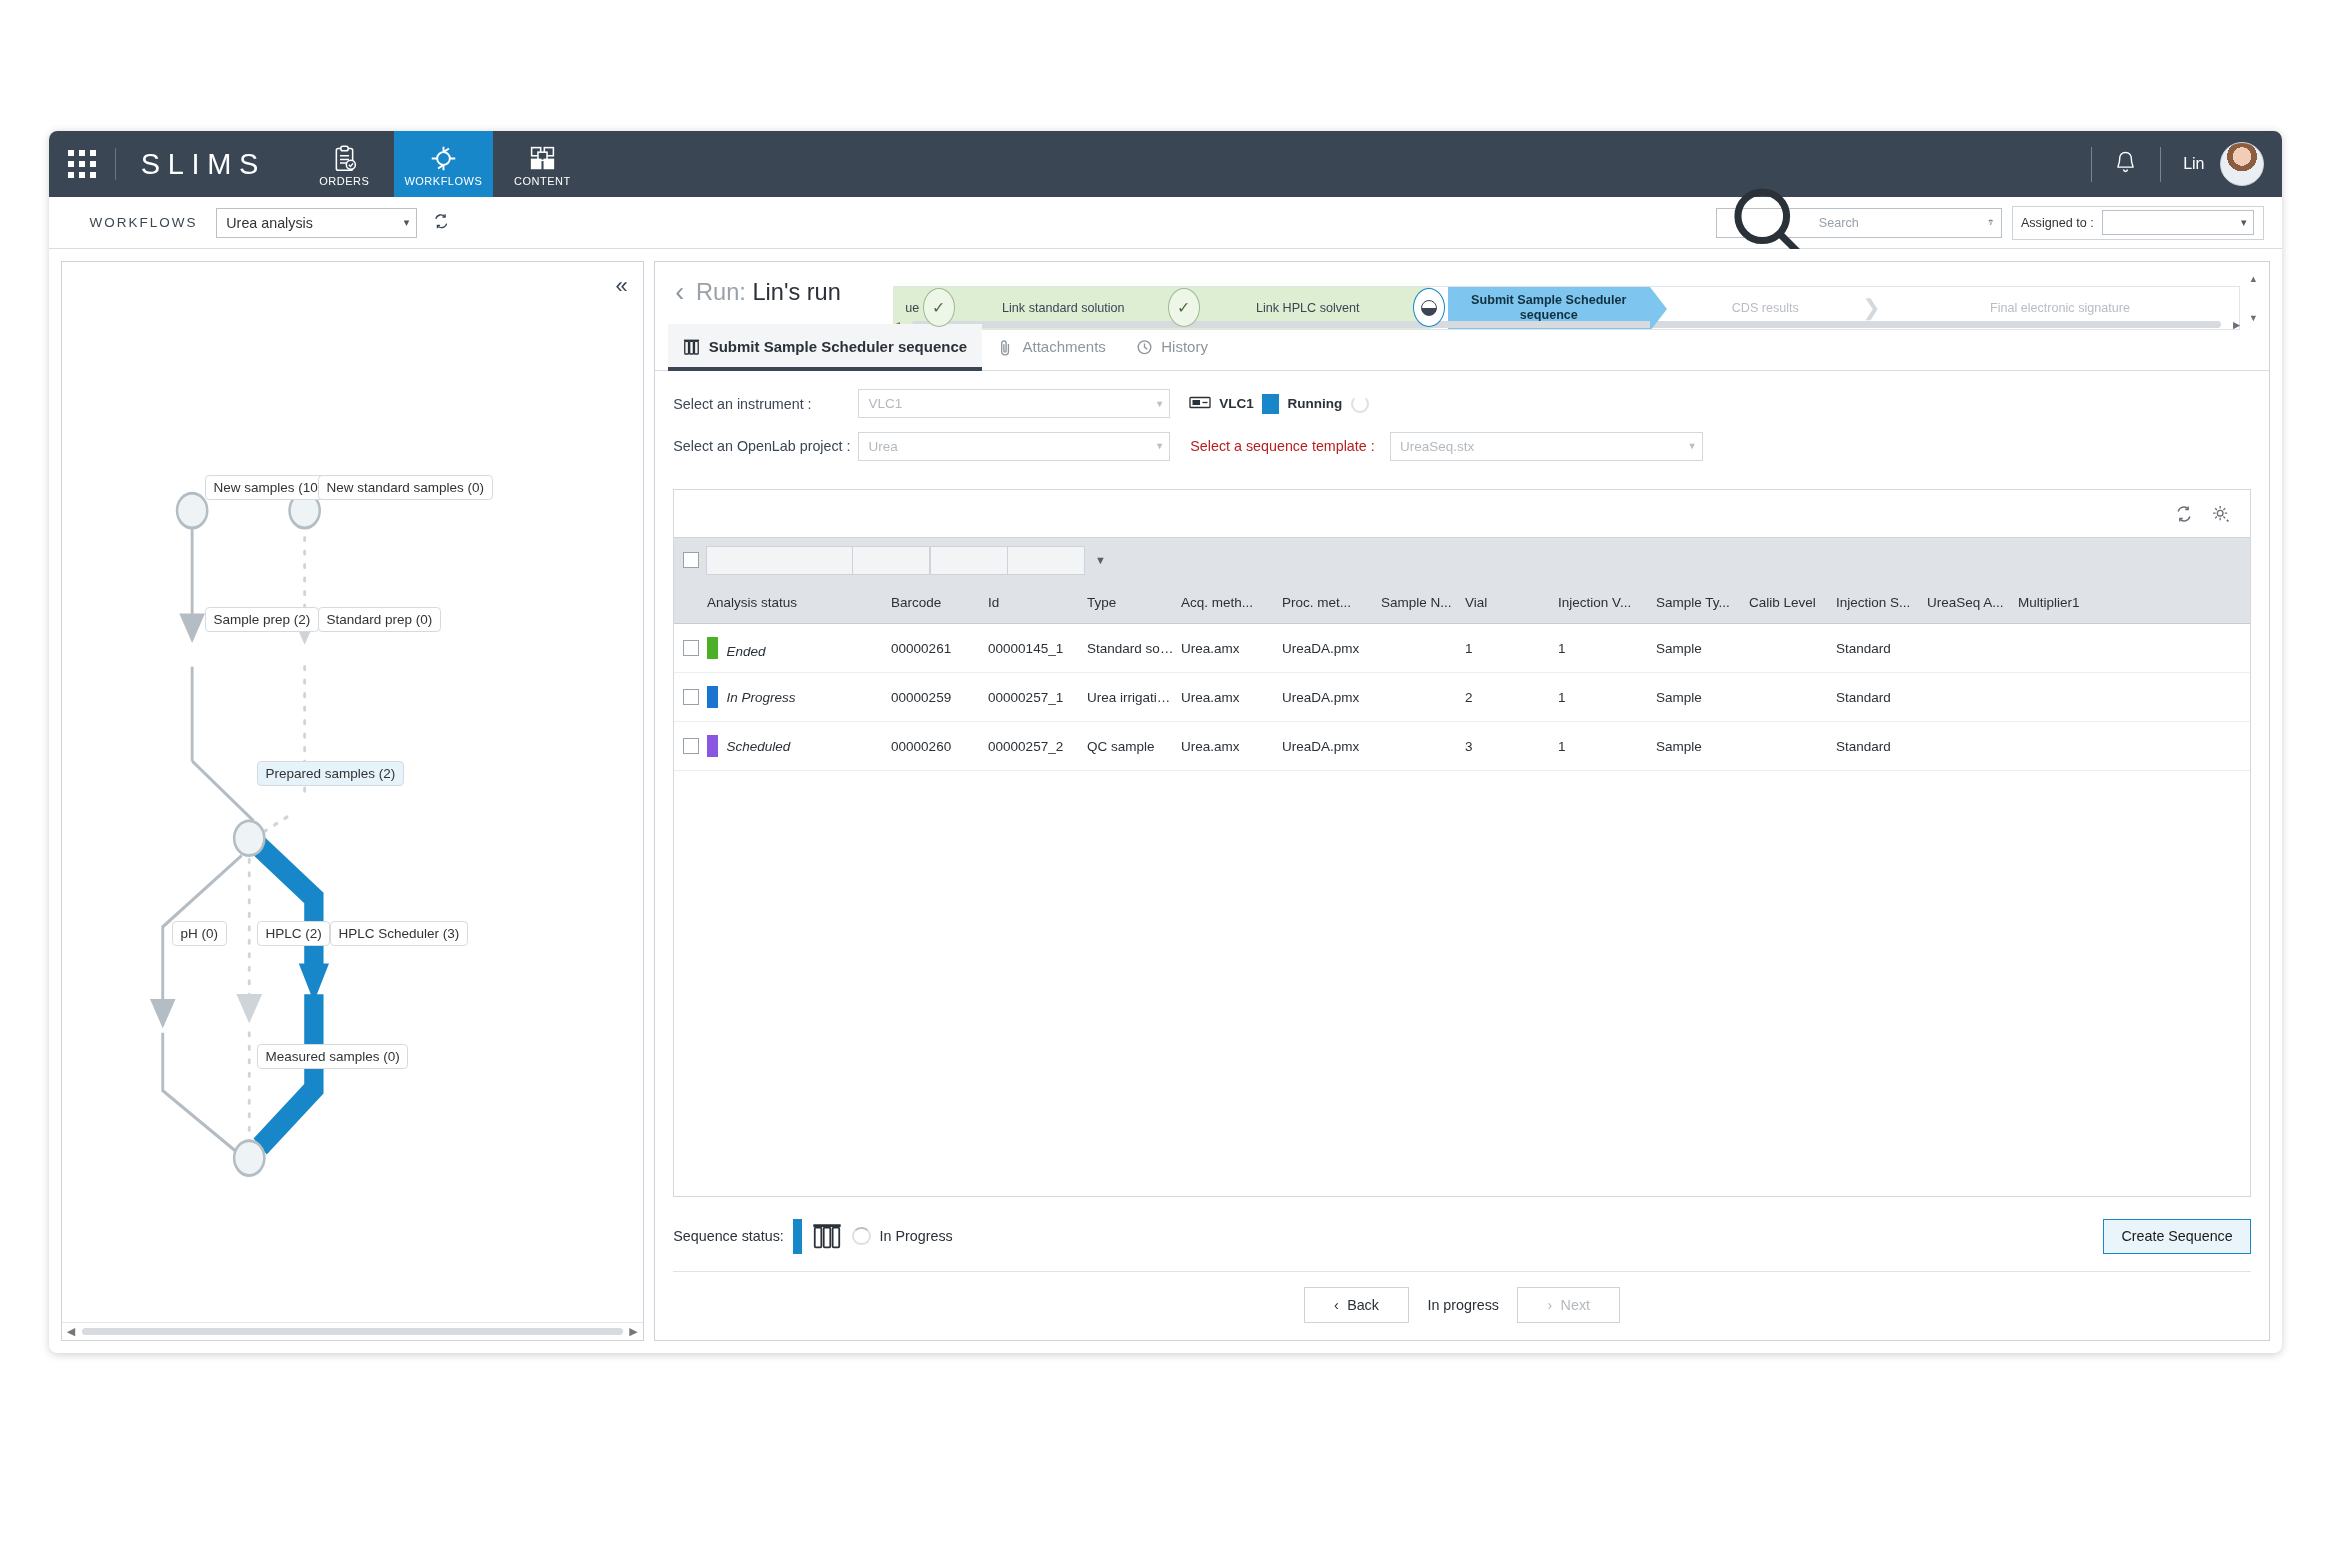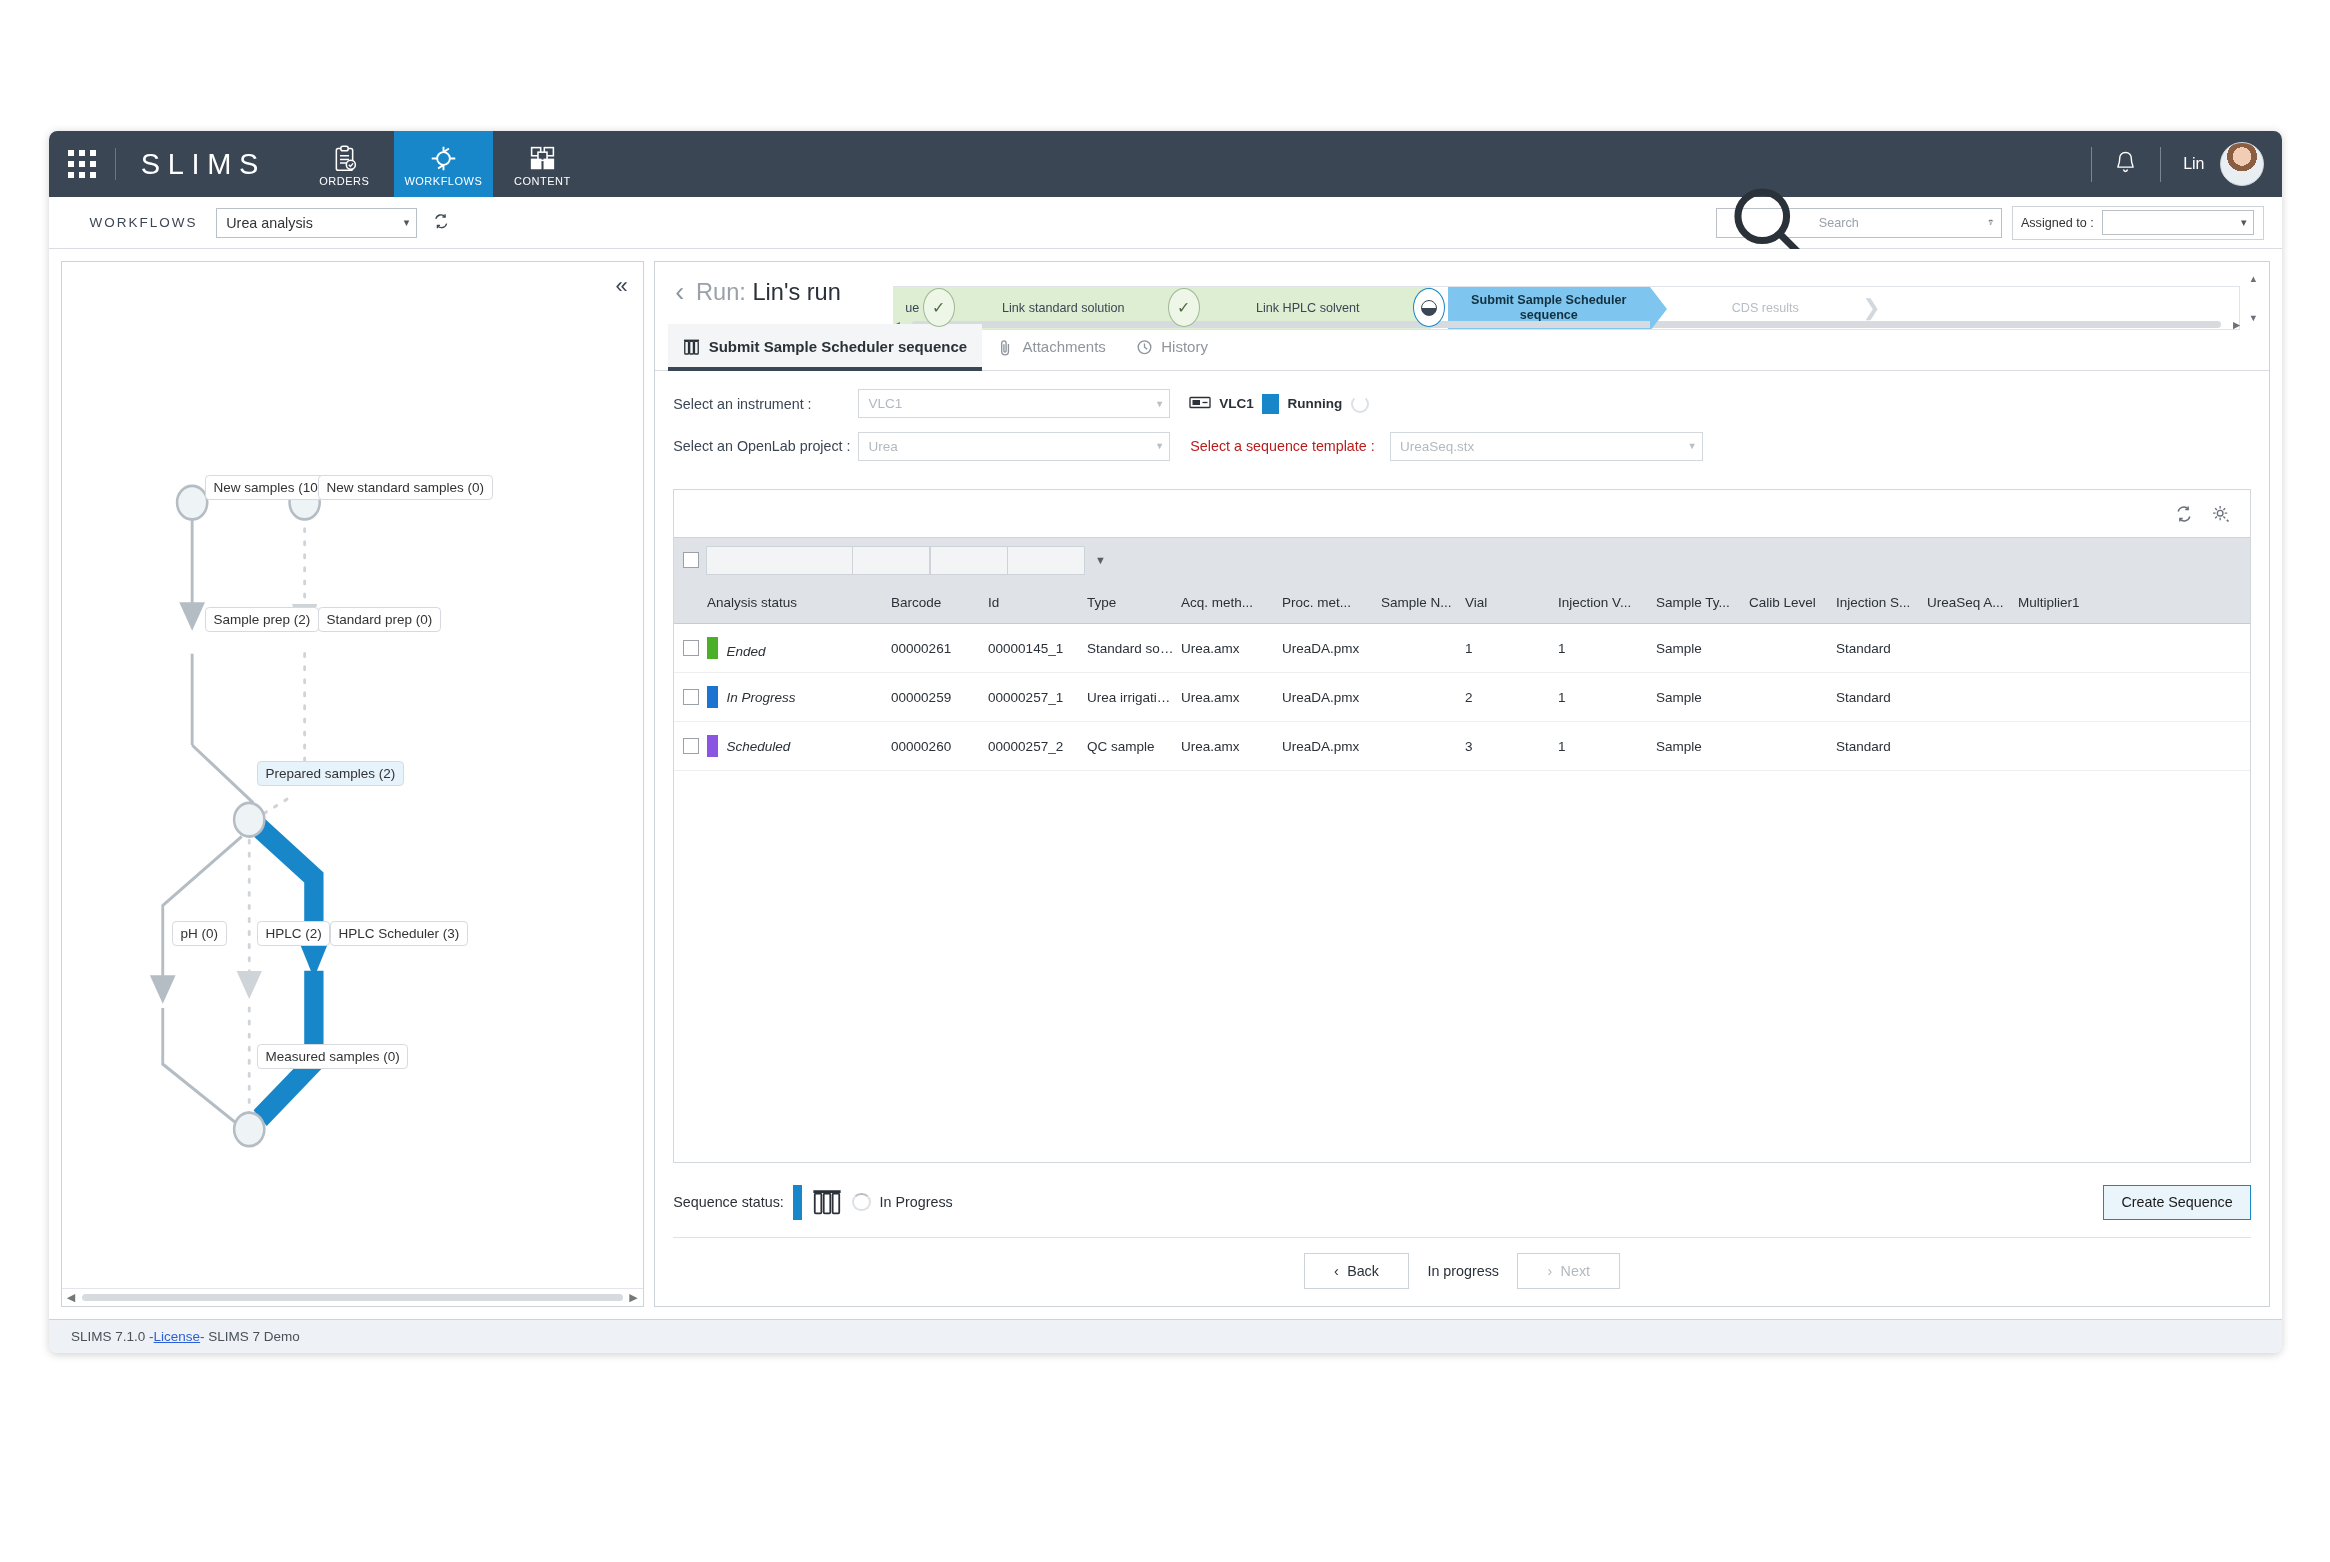--- a/index.html
+++ b/index.html
@@ -443,20 +443,23 @@
               <span></span>
             </div>
           <div class="step current" style="flex:0 0 202px; margin-left:17px;">
             <span>Submit Sample Scheduler sequence</span>
             <span class="arrowtip"></span>
           </div>
           <div class="step todo" style="flex:0 0 194px; margin-left:18.5px;">
             <span>CDS results</span>
           </div>
           <div class="todo-chev">❯</div>
+          <div class="step todo" style="flex:1 1 auto;">
+            <span>Final electronic signature</span>
+          </div>
         </div>
 
         <div class="steps-scroll">
           <span class="a">◀</span>
           <div class="tbar"></div>
           <span class="a">▶</span>
         </div>
         <div class="vscroll-ind">
           <span>▲</span>
           <span>▼</span>
@@ -651,20 +654,15 @@
         <span class="navstatus">In progress</span>
         <button class="navbtn disabled">
           <span>›</span>
           <span>Next</span>
         </button>
       </div>
 
     </div>
   </div>
 
-  <div class="statusbar">
-    <span>SLIMS 7.1.0 - </span>
-    <a href="#">License</a>
-    <span> - SLIMS 7 Demo</span>
-  </div>
 
 </div>
 
 
 </body></html>

